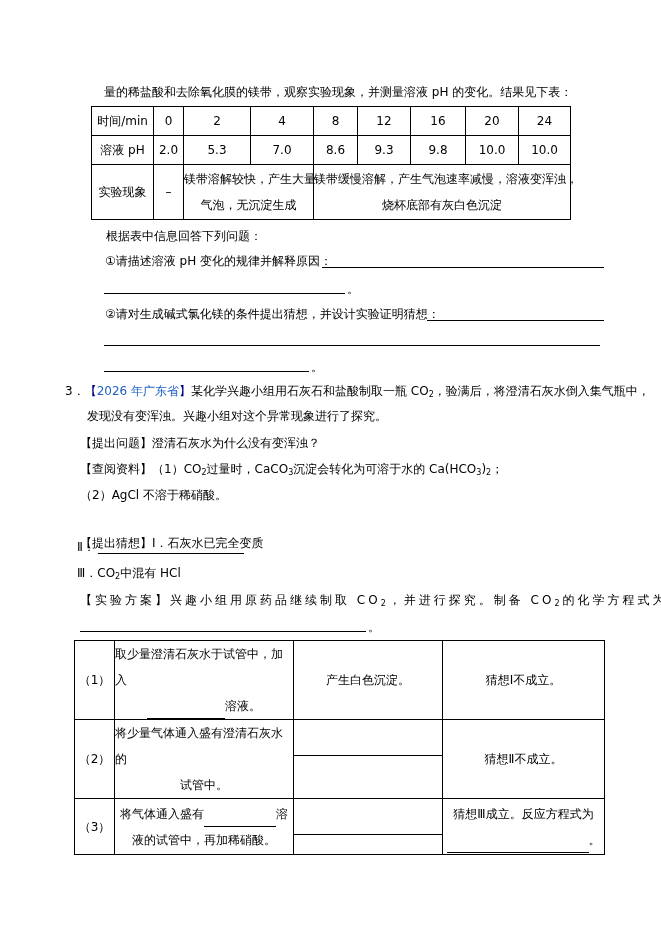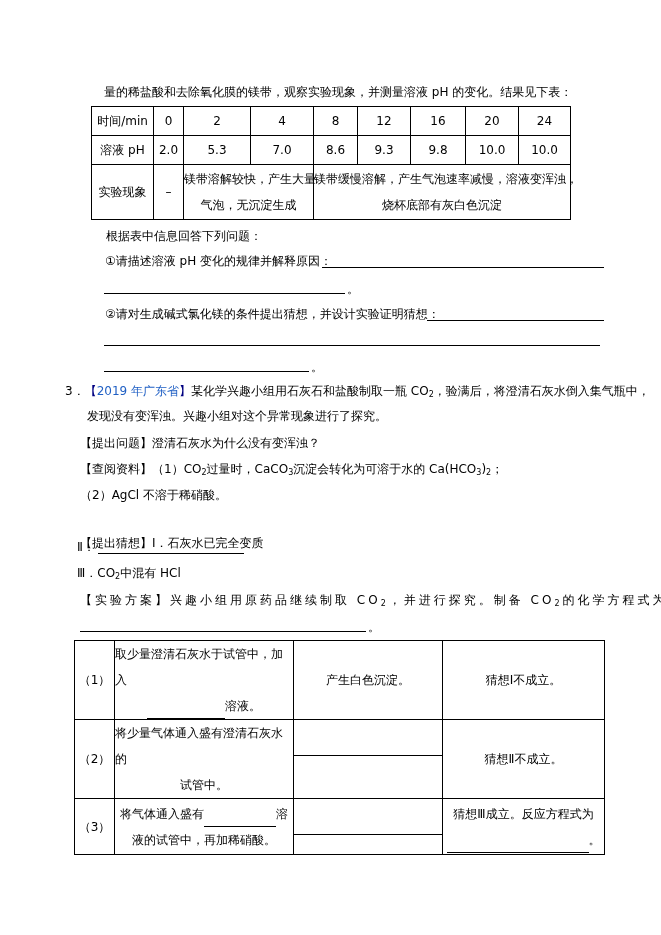--- a/index.html
+++ b/index.html
@@ -84,21 +84,21 @@
 <div class="line" style="left:104px; top:293px; width:241px;"></div>
 <div class="abs" style="left:347px; top:281px;">。</div>
 
 <div class="abs" style="left:105px; top:306px;">②请对生成碱式氯化镁的条件提出猜想，并设计实验证明猜想：</div>
 <div class="line" style="left:427px; top:320px; width:177px;"></div>
 <div class="line" style="left:104px; top:345px; width:496px;"></div>
 <div class="line" style="left:104px; top:371px; width:205px;"></div>
 <div class="abs" style="left:311px; top:359px;">。</div>
 
 <div class="abs" style="left:65px; top:383px;">
-  <span>3．</span><span class="src-bracket">【</span><span class="src-text">2019 年广东省</span><span class="src-bracket">】</span><span>某化学兴趣小组用石灰石和盐酸制取一瓶 CO</span><sub>2</sub><span>，验满后，将澄清石灰水倒入集气瓶中，</span>
+  <span>3．</span><span class="src-bracket">【</span><span class="src-text">2026 年广东省</span><span class="src-bracket">】</span><span>某化学兴趣小组用石灰石和盐酸制取一瓶 CO</span><sub>2</sub><span>，验满后，将澄清石灰水倒入集气瓶中，</span>
 </div>
 <div class="abs" style="left:87px; top:408px;">发现没有变浑浊。兴趣小组对这个异常现象进行了探究。</div>
 
 <div class="abs" style="left:80px; top:435px;">
   <span>【提出问题】</span><span>澄清石灰水为什么没有变浑浊？</span>
 </div>
 
 <div class="abs" style="left:80px; top:461px;">
   <span>【查阅资料】</span><span>（1）CO</span><sub>2</sub><span>过量时，CaCO</span><sub>3</sub><span>沉淀会转化为可溶于水的 Ca(HCO</span><sub>3</sub><span>)</span><sub>2</sub><span>；</span>
 </div>

